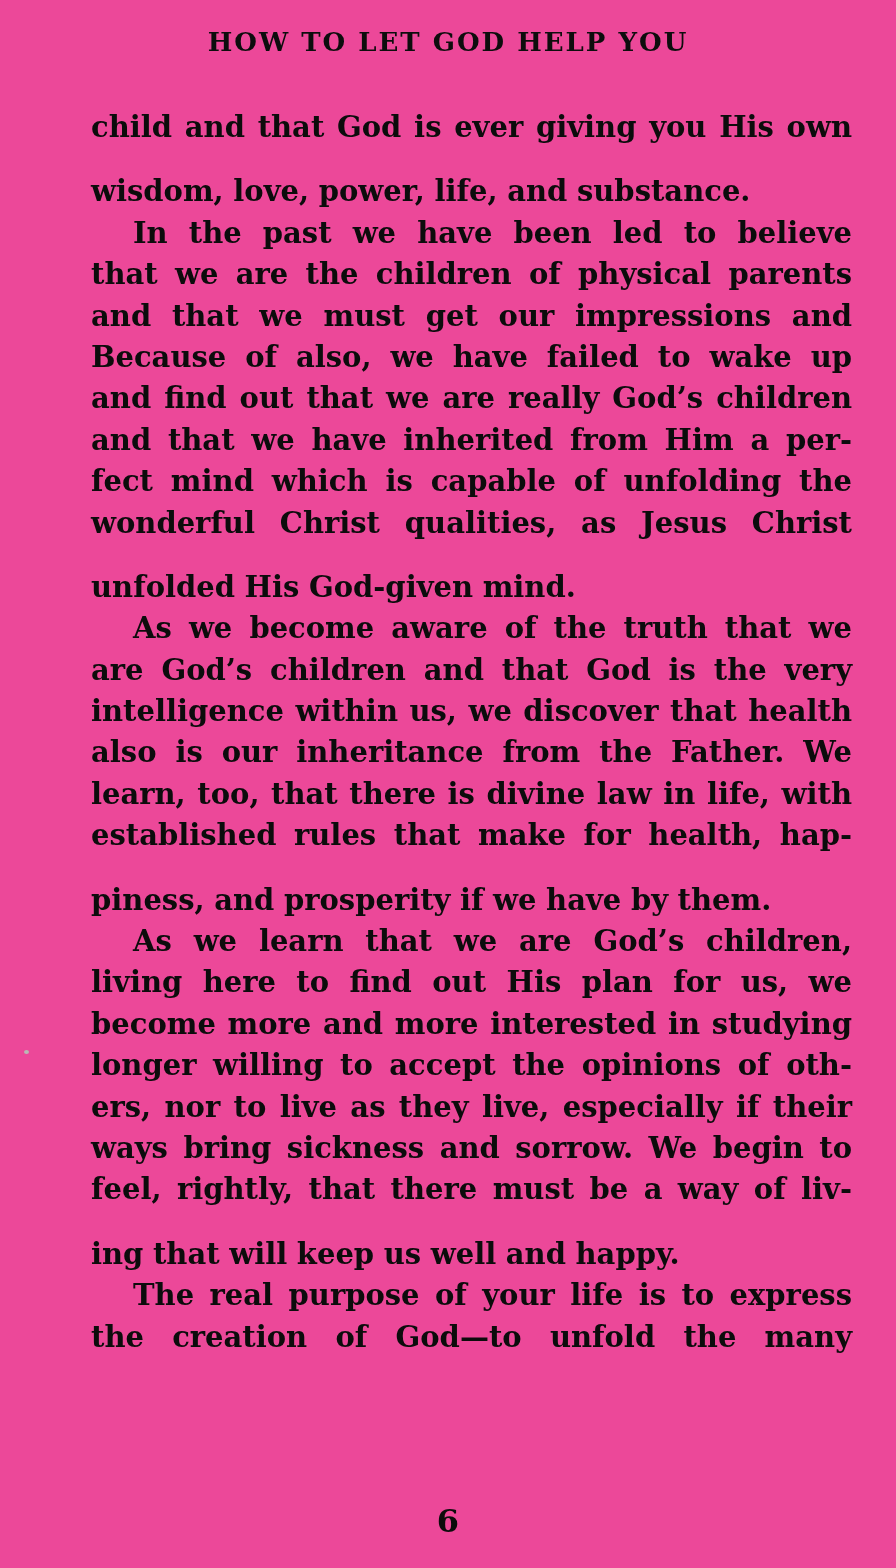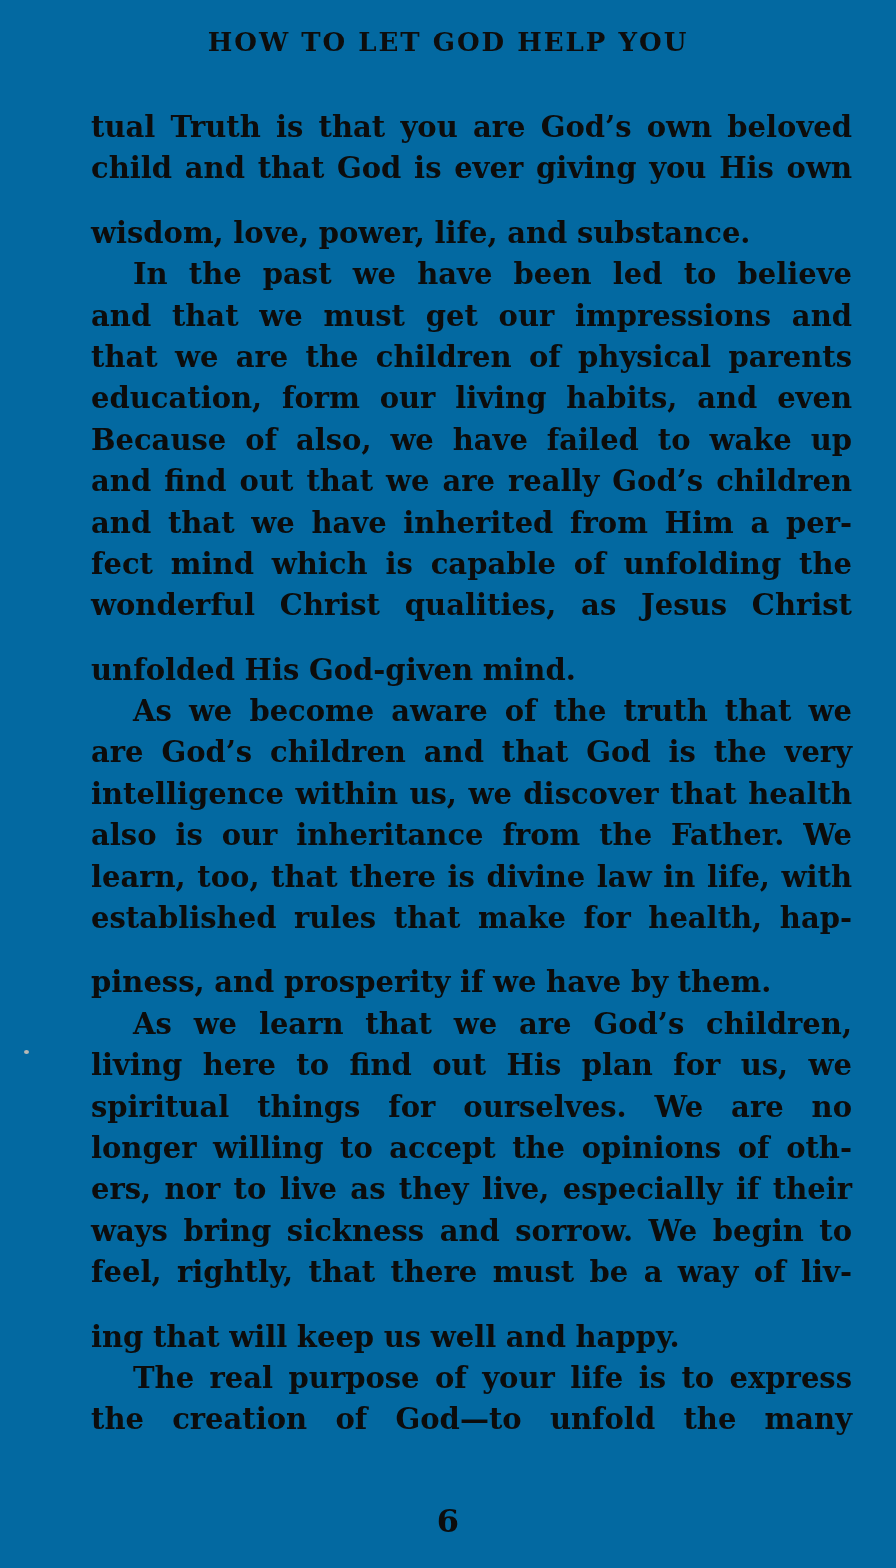--- a/index.html
+++ b/index.html
@@ -5,21 +5,21 @@
   html, body {
     margin: 0;
     padding: 0;
     background: #e8e8e6;
   }
   .page {
     position: relative;
     width: 896px;
     height: 1568px;
     margin: 0 auto;
-    background: #0369a1;
+    background: #ec4899;
     color: #0b0b0b;
     font-family: "DejaVu Serif", serif;
     overflow: hidden;
   }
   .running-head {
     position: absolute;
     top: 27px;
     left: 0;
     width: 100%;
     text-align: center;
@@ -75,43 +75,41 @@
   }
 </style>
 </head>
 <body>
 
 <div class="page">
 
   <div class="running-head">HOW TO LET GOD HELP YOU</div>
 
   <div class="body-text">
-    <div class="line">tual Truth is that you are God’s own beloved</div>
     <div class="line">child and that God is ever giving you His own</div>
     <div class="line endp">wisdom, love, power, life, and substance.</div>
     <div class="line indent">In the past we have been led to believe</div>
+    <div class="line">that we are the children of physical parents</div>
     <div class="line">and that we must get our impressions and</div>
-    <div class="line">that we are the children of physical parents</div>
-    <div class="line">education, form our living habits, and even</div>
     <div class="line">Because of also, we have failed to wake up</div>
     <div class="line">and find out that we are really God’s children</div>
     <div class="line">and that we have inherited from Him a per-</div>
     <div class="line">fect mind which is capable of unfolding the</div>
     <div class="line">wonderful Christ qualities, as Jesus Christ</div>
     <div class="line endp">unfolded His God-given mind.</div>
     <div class="line indent">As we become aware of the truth that we</div>
     <div class="line">are God’s children and that God is the very</div>
     <div class="line">intelligence within us, we discover that health</div>
     <div class="line">also is our inheritance from the Father. We</div>
     <div class="line">learn, too, that there is divine law in life, with</div>
     <div class="line">established rules that make for health, hap-</div>
     <div class="line endp">piness, and prosperity if we have by them.</div>
     <div class="line indent">As we learn that we are God’s children,</div>
     <div class="line">living here to find out His plan for us, we</div>
-    <div class="line">spiritual things for ourselves. We are no</div>
+    <div class="line">become more and more interested in studying</div>
     <div class="line">longer willing to accept the opinions of oth-</div>
     <div class="line">ers, nor to live as they live, especially if their</div>
     <div class="line">ways bring sickness and sorrow. We begin to</div>
     <div class="line">feel, rightly, that there must be a way of liv-</div>
     <div class="line endp">ing that will keep us well and happy.</div>
     <div class="line indent">The real purpose of your life is to express</div>
     <div class="line">the creation of God—to unfold the many</div>
   </div>
 
   <div class="speck"></div>

